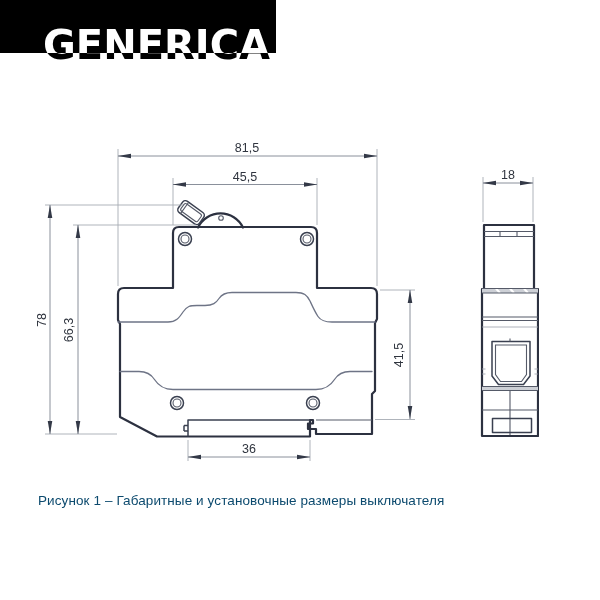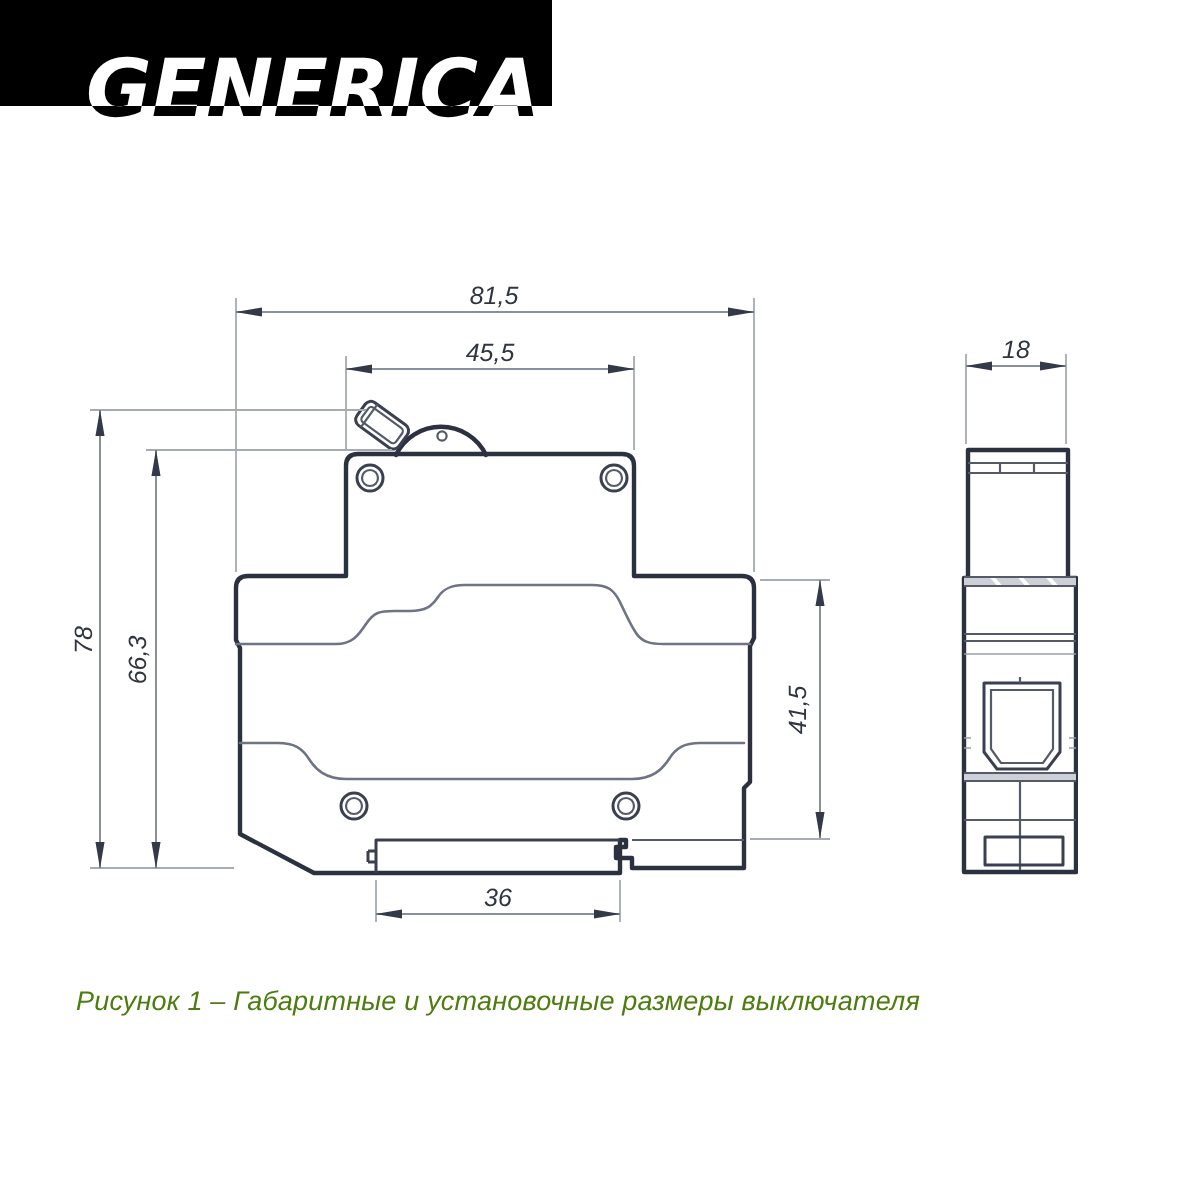--- a/index.html
+++ b/index.html
@@ -1,29 +1,29 @@
 <!DOCTYPE html>
 <html><head>
 <meta charset="utf-8">
 <style>
   html,body{margin:0;padding:0;background:#fff;}
   #stage{position:relative;width:539px;height:600px;background:#ffffff;overflow:hidden;
-         font-family:"Liberation Sans",sans-serif;font-style:italic;}
+         font-family:"Liberation Sans",sans-serif;}
   
   .logo{position:absolute;left:0;top:0;width:300px;height:70px;}
   .logo-band{position:absolute;left:0;top:0;width:276px;height:53px;background:#000;}
   .logo-clip-top{position:absolute;left:0;top:0;width:300px;height:53px;overflow:hidden;}
   .logo-clip-bottom{position:absolute;left:0;top:53px;width:300px;height:32px;overflow:hidden;}
   .logo-word{position:absolute;left:43px;top:25px;width:240px;
              font-family:"DejaVu Sans","Liberation Sans",sans-serif;
              font-weight:bold;font-size:40px;line-height:40px;letter-spacing:0px;white-space:nowrap;}
   .logo-clip-top .logo-word{color:#ffffff;}
   .logo-clip-bottom .logo-word{top:-28px;color:#000000;}
   
-  .caption{position:absolute;left:38px;top:493px;font-size:13.5px;color:#4d7c0f;
+  .caption{position:absolute;left:38px;top:493px;font-size:13.5px;color:#0c4a6e;
            letter-spacing:0.1px;white-space:nowrap;}
   
   svg.drawing{position:absolute;left:0;top:0;}
   .outline{stroke:#2c3140;stroke-width:2.2;fill:none;stroke-linejoin:round;stroke-linecap:round;}
   .outline-med{stroke:#3a4050;stroke-width:1.5;fill:none;stroke-linejoin:round;}
   .inner{stroke:#6e7486;stroke-width:1.3;fill:none;stroke-linecap:round;}
   .thin{stroke:#555a68;stroke-width:1.1;fill:none;}
   .hair{stroke:#9aa0aa;stroke-width:0.8;fill:none;}
   .dim{stroke:#8a909b;stroke-width:1;fill:none;}
   .ext{stroke:#a6abb3;stroke-width:0.9;fill:none;}

